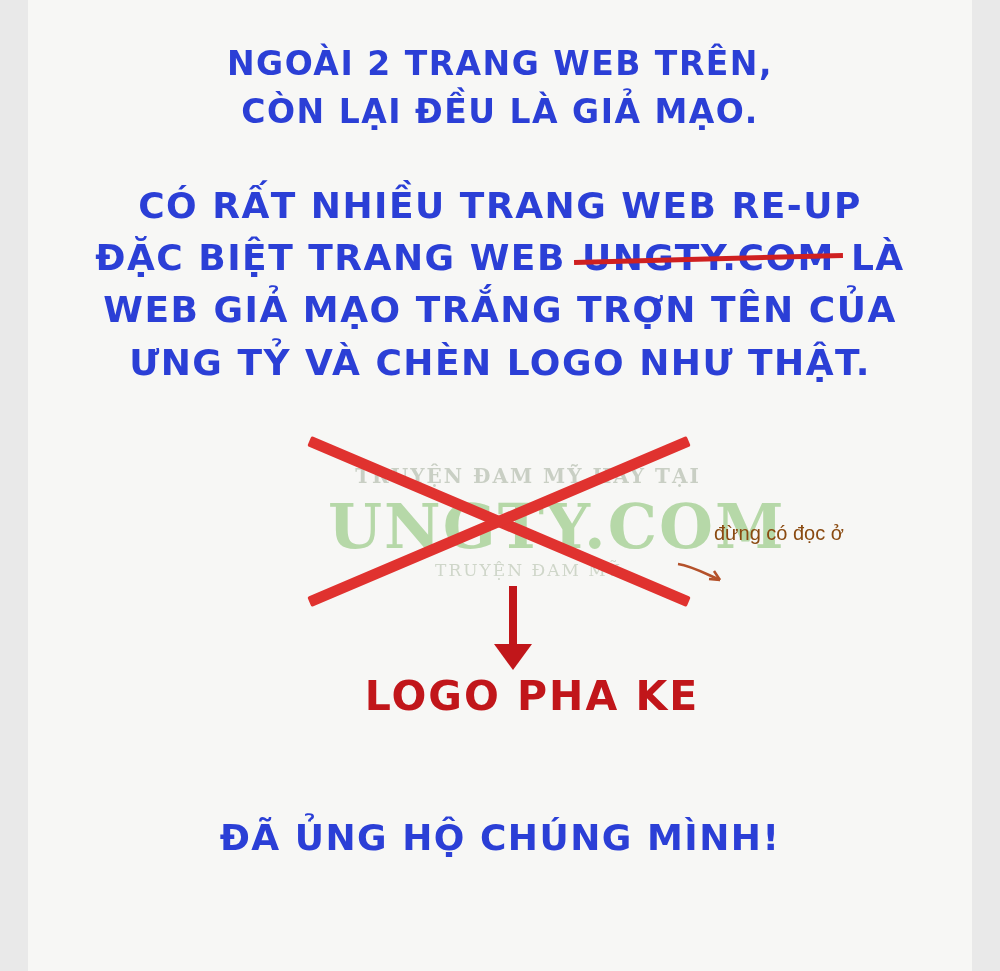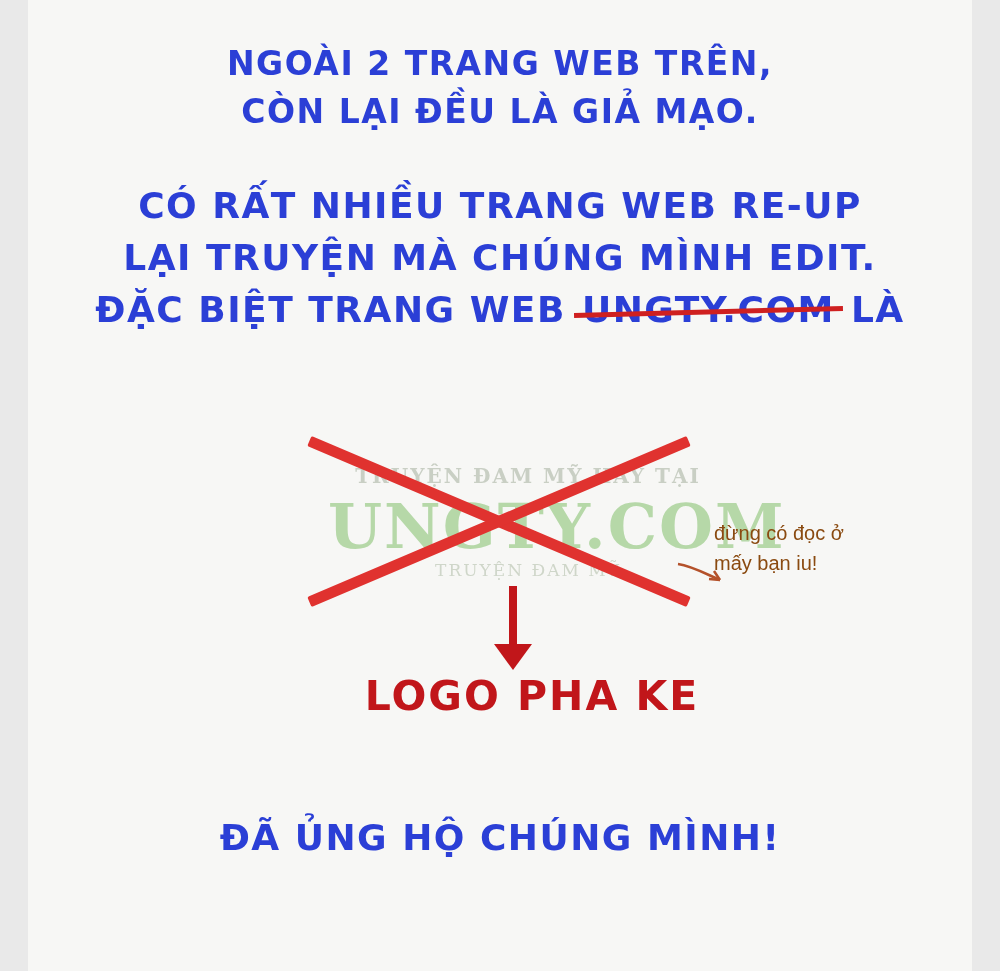--- a/index.html
+++ b/index.html
@@ -214,40 +214,40 @@
 
   <div class="sheet">
 
     <div class="block" id="intro-block">
       <span class="line">NGOÀI 2 TRANG WEB TRÊN,</span>
       <span class="line">CÒN LẠI ĐỀU LÀ GIẢ MẠO.</span>
     </div>
 
     <div class="block" id="body-block">
       <span class="line">CÓ RẤT NHIỀU TRANG WEB RE-UP</span>
-      <span class="line">LẠI TRUYỆN MÀ CHÚNG MÌNH EDIT.</span>
       <span class="line">
         <span>ĐẶC BIỆT TRANG WEB </span><span class="strike-wrap"><span>UNGTY.COM</span><span class="bar"></span></span><span> LÀ</span>
       </span>
+      <span class="line">WEB GIẢ MẠO TRẮNG TRỢN TÊN CỦA</span>
+      <span class="line">ƯNG TỶ VÀ CHÈN LOGO NHƯ THẬT.</span>
     </div>
 
     <div class="logo-area">
       <div class="logo-top-text">TRUYỆN ĐAM MỸ HAY TẠI</div>
       <div class="logo-main-text">UNGTY.COM</div>
       <div class="logo-sub-text">TRUYỆN ĐAM MỸ</div>
     </div>
 
     <div class="cross">
       <div class="stroke s1"></div>
       <div class="stroke s2"></div>
     </div>
 
     <div class="note">
       <span class="nline">đừng có đọc ở</span>
-      <span class="nline">mấy bạn iu!</span>
     </div>
 
     <div class="note-arrow">
       <svg width="50" height="30" viewBox="0 0 50 30">
         <path d="M2 4 C 16 6, 30 14, 44 20" stroke="#b4512a" stroke-width="2.5" fill="none"></path>
         <path d="M44 20 L 33 19 M44 20 L 38 11" stroke="#b4512a" stroke-width="2.5" fill="none"></path>
       </svg>
     </div>
 
     <div class="down-arrow">

